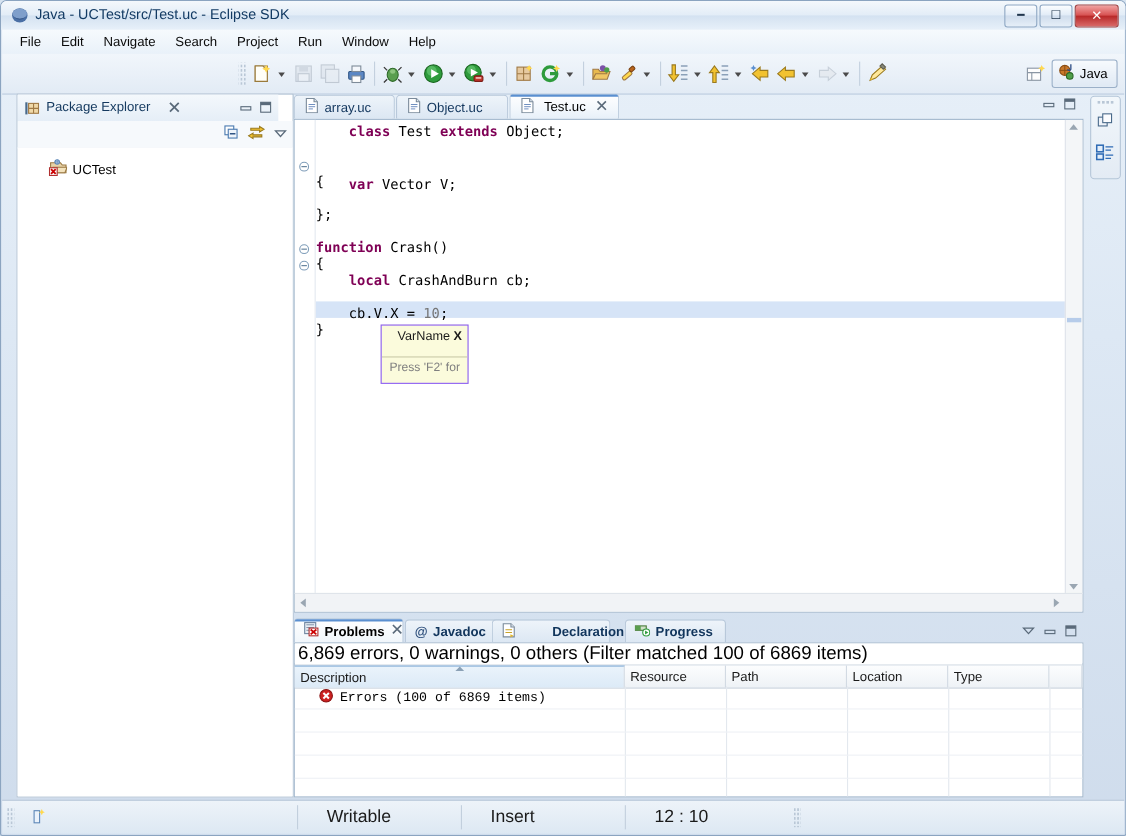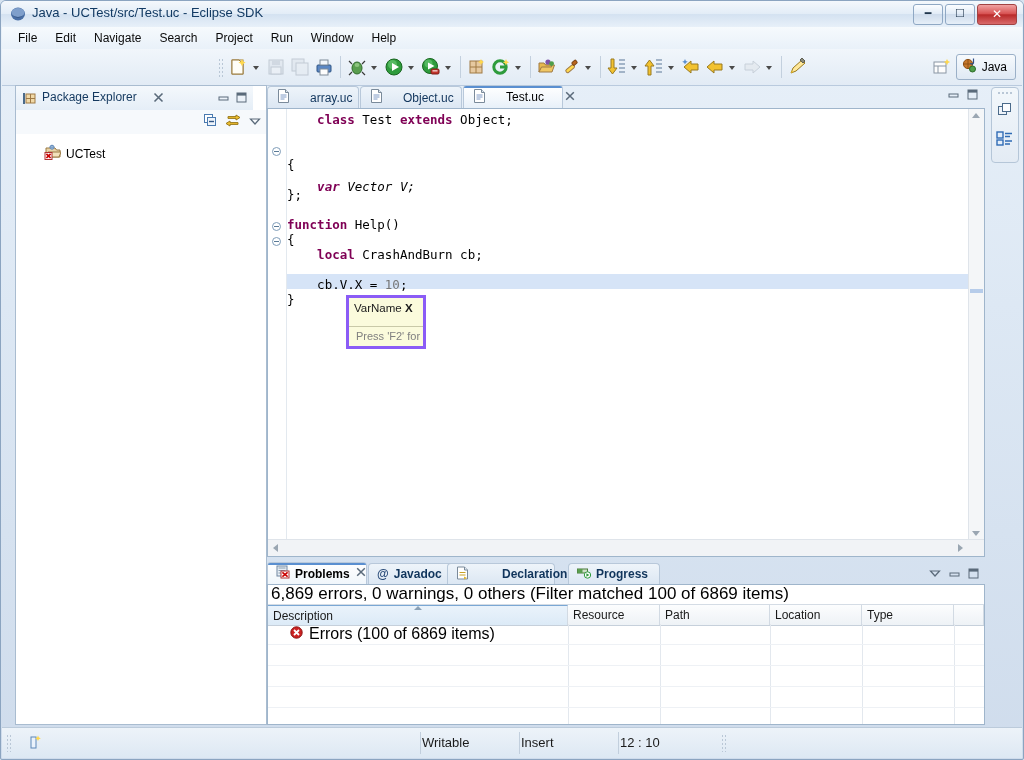--- a/index.html
+++ b/index.html
@@ -84,21 +84,21 @@
     position:absolute;left:0;right:0;top:24px;height:24px;
     background:#f6f9fc;border-bottom:1px solid #dde6ef;
   }
   .pe-tools{position:absolute;right:4px;top:3px;display:flex;align-items:center;gap:7px;}
   .tree{position:absolute;left:0;right:0;top:48px;bottom:0;background:#fff;padding-top:8px;}
   .tree-row{display:flex;align-items:center;gap:5px;padding:2px 0 2px 28px;font-size:12px;}
   
   #editor-pane{left:266px;top:84px;width:718px;height:472px;}
   .etabs{position:absolute;left:0;top:0;right:0;height:23px;}
   .etab{
-    position:absolute;top:1px;height:22px;display:flex;align-items:center;gap:20px;
+    position:absolute;top:1px;height:22px;display:flex;align-items:center;gap:5px;
     padding:0 9px;font-size:12px;box-sizing:border-box;color:#11355c;
     background:linear-gradient(180deg,#eef4fa,#dce7f3);
     border:1px solid #b8c8da;border-bottom:none;border-radius:4px 4px 0 0;
   }
   .etab.active{
     background:linear-gradient(180deg,#ffffff 0%,#f2f7fc 60%,#e7f0f9 100%);
     color:#000;top:0;height:23px;justify-content:space-between;
   }
   .etab.active:before{
     content:"";position:absolute;left:0;right:0;top:0;height:2px;background:#5a8fd0;border-radius:3px 3px 0 0;
@@ -124,21 +124,21 @@
   .vscroll{
     position:absolute;right:0;top:0;width:15px;bottom:16px;background:#f4f6f8;border-left:1px solid #dfe4ea;
   }
   .hscroll{
     position:absolute;left:0;right:0;bottom:0;height:16px;background:#f1f3f6;border-top:1px solid #dfe4ea;
   }
   .ovr-mark{position:absolute;right:1px;width:13px;height:4px;background:#b6ccea;}
   
   .tooltip{
     position:absolute;left:363px;top:291px;width:80px;height:54px;
-    background:#fbfbdc;border:3px solid #8b5cf6;box-sizing:border-box;overflow:hidden;
+    background:#fbfbdc;border:1px solid #8b5cf6;box-sizing:border-box;overflow:hidden;text-align:right;
   }
   .tt-main{padding:4px 5px 0 5px;font-size:11.5px;color:#1a1a1a;white-space:nowrap;}
   .tt-sep{position:absolute;left:0;right:0;top:28px;height:1px;background:#c9c9a8;}
   .tt-hint{position:absolute;left:7px;top:32px;font-size:11px;color:#808080;white-space:nowrap;}
   
   #problems-pane{left:266px;top:561px;width:718px;height:163px;}
   .ptabs{position:absolute;left:0;top:0;right:0;height:22px;font-weight:bold;}
   .ptab{
     position:absolute;top:1px;height:21px;display:flex;align-items:center;gap:5px;
     padding:0 8px;font-size:12px;box-sizing:border-box;color:#11355c;
@@ -163,41 +163,42 @@
   }
   .pth{
     position:relative;height:20px;line-height:20px;font-size:12px;padding-left:5px;
     border-right:1px solid #d2dae3;box-sizing:border-box;color:#1a1a1a;
   }
   .pth.sorted{background:linear-gradient(180deg,#eaf3fb,#dceaf7);border-top:1px solid #7aa7d4;}
   .sort-tri{position:absolute;left:50%;top:0;margin-left:-4px;
     border-left:4px solid transparent;border-right:4px solid transparent;border-bottom:4px solid #8ba1b6;}
   .prow{
     position:absolute;left:0;right:0;height:20px;display:flex;align-items:center;
-    font-size:16px;
+    font-size:12px;
+    font-family:Liberation Mono, monospace;
   }
   .pgrid{position:absolute;left:0;right:0;top:39px;bottom:0;}
   .pcol-line{position:absolute;top:0;bottom:0;width:1px;background:#e3e8ee;}
   .prow-line{position:absolute;left:0;right:0;height:1px;background:#eef1f5;}
   .pane-ctrls{position:absolute;right:5px;top:4px;display:flex;gap:6px;align-items:center;}
   
   .fastbar{
     position:absolute;right:4px;top:86px;width:26px;height:74px;
     background:linear-gradient(180deg,#f2f7fb,#e3ebf4);
     border:1px solid #b5c6d8;border-radius:4px;
   }
   .fb-grip{position:absolute;left:5px;top:3px;width:16px;height:4px;
     background-image:radial-gradient(#b9c7d6 40%,transparent 41%);background-size:4px 4px;}
   
   .statusbar{
     position:absolute;left:1px;right:1px;bottom:1px;height:30px;
     background:linear-gradient(180deg,#edf3f9,#dde8f3);
     border-top:1px solid #bccbdb;display:flex;align-items:center;
   }
-  .sb-cell{height:22px;line-height:22px;font-size:13px;padding:0 1px;border-left:1px solid #c2cfdd;color:#1a1a1a;}
+  .sb-cell{height:22px;line-height:22px;font-size:16px;padding:0 26px;border-left:1px solid #c2cfdd;color:#1a1a1a;}
   .sb-grip{width:7px;height:18px;margin:0 4px;
     background-image:radial-gradient(#b9c7d6 40%,transparent 41%);background-size:3px 4px;}
 </style>
 </head>
 <body>
 
 <div class="win">
 
   <div class="titlebar">
     <span class="title-icon">
@@ -524,24 +525,24 @@
         <span class="fold" style="left:4px;top:38px;"></span>
         <span class="fold" style="left:4px;top:113px;"></span>
         <span class="fold" style="left:4px;top:128px;"></span>
       </div>
 
       <div class="code">
         <div class="cur-line" style="top:165px;"></div>
         <div class="ln" style="top:3px;"><span class="plain">    </span><span class="kw">class</span><span> Test </span><span class="kw">extends</span><span> Object;</span></div>
         <div class="ln" style="top:18px;"></div>
         <div class="ln" style="top:48px;"><span>{</span></div>
-        <div class="ln" style="top:70px;font-style:italic;"><span>    </span><span class="kw">var</span><span> Vector V;</span></div>
+        <div class="ln" style="top:51px;"><span>    </span><span class="kw">var</span><span> Vector V;</span></div>
         <div class="ln" style="top:78px;"><span>};</span></div>
         <div class="ln" style="top:93px;"></div>
-        <div class="ln" style="top:108px;"><span class="kw">function</span><span> Help()</span></div>
+        <div class="ln" style="top:108px;"><span class="kw">function</span><span> Crash()</span></div>
         <div class="ln" style="top:123px;"><span>{</span></div>
         <div class="ln" style="top:138px;"><span>    </span><span class="kw">local</span><span> CrashAndBurn cb;</span></div>
         <div class="ln" style="top:153px;"></div>
         <div class="ln" style="top:168px;"><span>    cb.V.X = </span><span class="num">10</span><span>;</span></div>
         <div class="ln" style="top:183px;"><span>}</span></div>
       </div>
 
       <div class="tooltip" style="left:78px;top:186px;">
         <div class="tt-main">
           <span>VarName</span>

